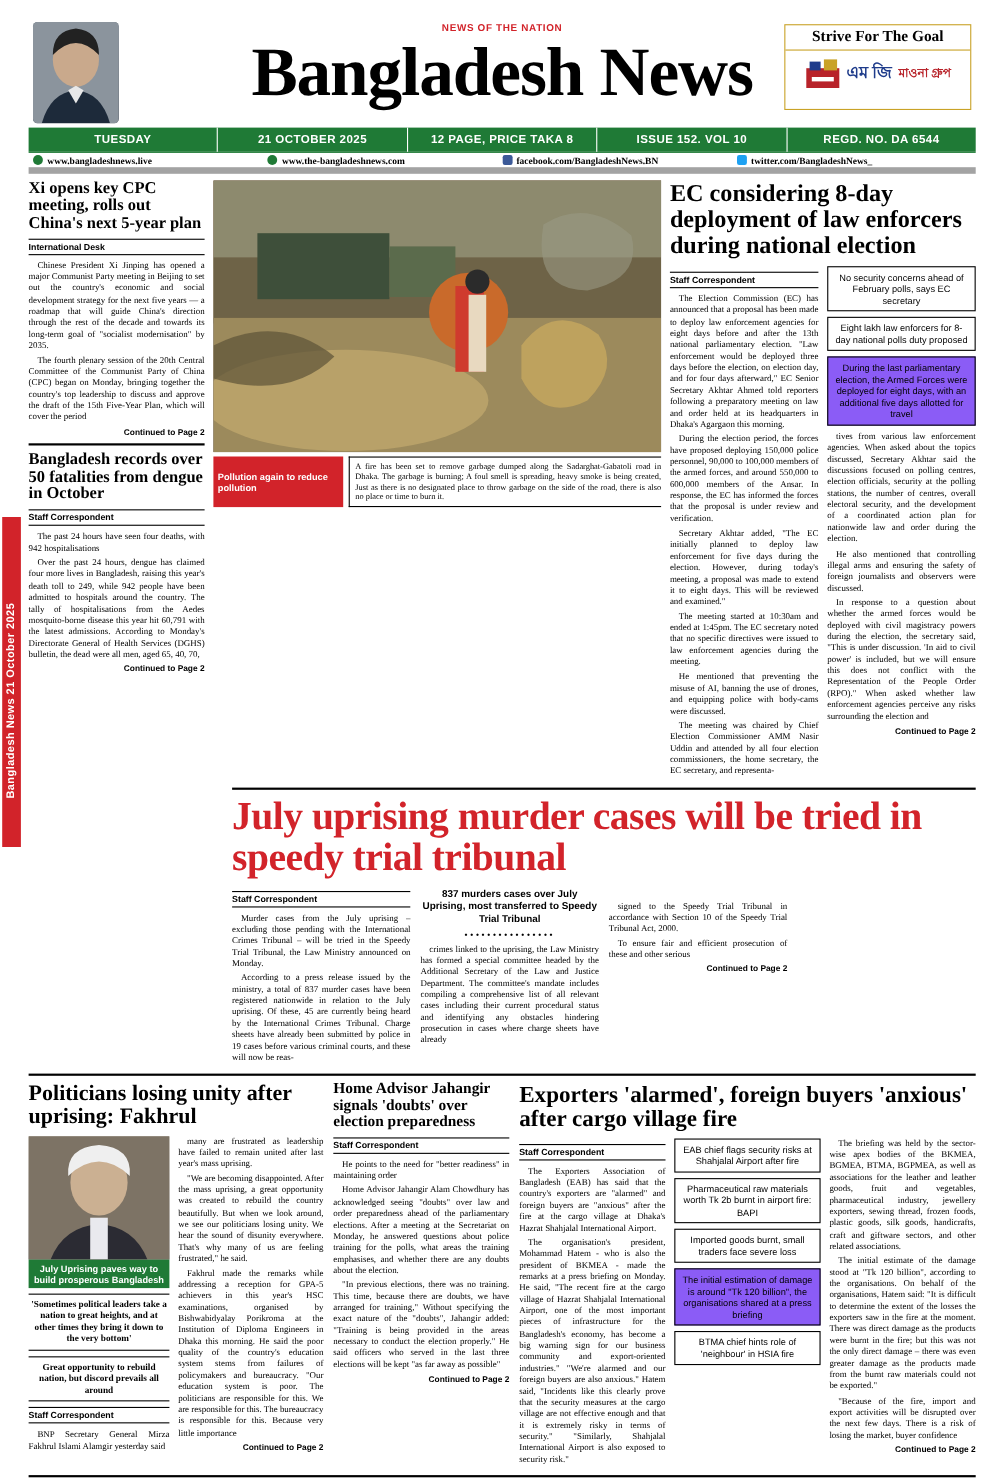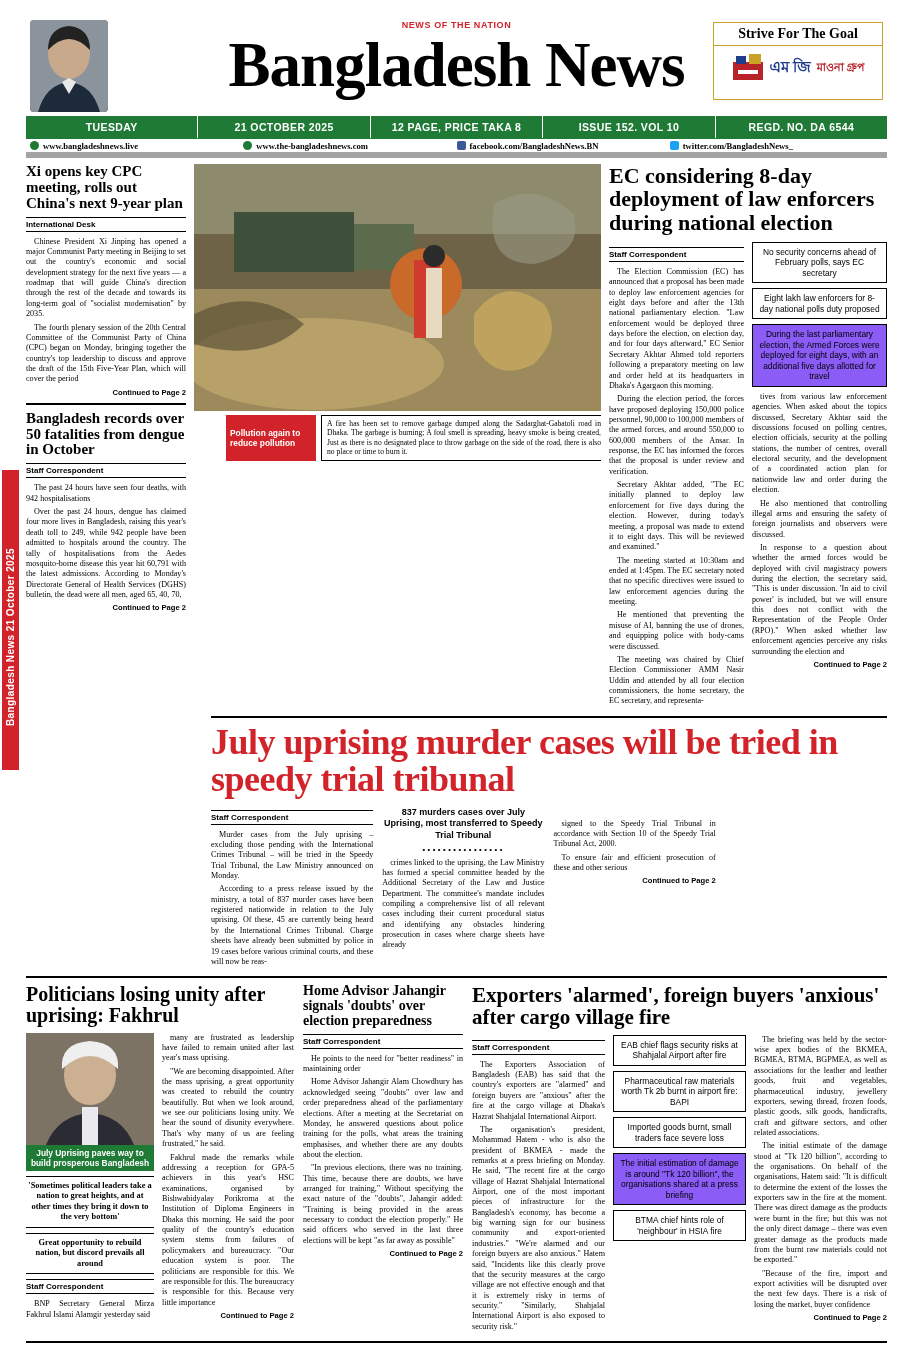--- a/index.html
+++ b/index.html
@@ -261,21 +261,21 @@
       </span>
     <span class="l">
         <i class="ic tw"></i>
         <b>twitter.com/BangladeshNews_</b>
       </span>
   </div>
 
   <div class="top">
 
     <div class="col">
-      <div class="hl" style="font-size:15px;">Xi opens key CPC meeting, rolls out China's next 9-year plan</div>
+      <div class="hl" style="font-size:15px;">Xi opens key CPC meeting, rolls out China's next 5-year plan</div>
       <div class="byline">International Desk</div>
       <div class="body">
         <p>Chinese President Xi Jinping has opened a major Communist Party meeting in Beijing to set out the country's economic and social development strategy for the next five years — a roadmap that will guide China's direction through the rest of the decade and towards its long-term goal of "socialist modernisation" by 2035.</p>
         <p>The fourth plenary session of the 20th Central Committee of the Communist Party of China (CPC) began on Monday, bringing together the country's top leadership to discuss and approve the draft of the 15th Five-Year Plan, which will cover the period</p>
       </div>
       <div class="cont">Continued to Page 2</div>
       <div class="thick"></div>
       <div class="hl" style="font-size:15px;">Bangladesh records over 50 fatalities from dengue in October</div>
       <div class="byline">Staff Correspondent</div>
       <div class="body">
@@ -298,21 +298,21 @@
           <circle cx="232" cy="120" r="36" fill="#c96a2b"></circle>
           <rect x="220" y="96" width="26" height="78" fill="#cf3b2e"></rect>
           <rect x="232" y="104" width="16" height="70" fill="#e8d9c0"></rect>
           <circle cx="240" cy="92" r="11" fill="#2b2b2b"></circle>
           <path d="M280 150 q30 -40 70 -10 q20 30 -10 60 q-40 20 -60 -20z" fill="#caa95f" opacity=".75"></path>
           <path d="M0 150 q60 -30 110 10 q-40 40 -110 20z" fill="#5c5337" opacity=".7"></path>
           <path d="M300 40 q40 -25 80 10 q10 40 -40 50 q-50 0 -40 -60z" fill="#9a9a84" opacity=".6"></path>
         </svg>
       </div>
       <div style="display:flex; align-items:stretch; margin-top:4px;">
-        <div class="tagbox" style="width:90px; flex:none; display:flex; align-items:center;margin-left:32px;">Pollution again to reduce pollution</div>
+        <div class="tagbox" style="width:118px; flex:none; display:flex; align-items:center;">Pollution again to reduce pollution</div>
         <div class="ph-cap" style="flex:1; border-left:1px solid #000; border-top:1px solid #000; padding-left:5px; margin-left:5px;">A fire has been set to remove garbage dumped along the Sadarghat-Gabatoli road in Dhaka. The garbage is burning; A foul smell is spreading, heavy smoke is being created, Just as there is no designated place to throw garbage on the side of the road, there is also no place or time to burn it.</div>
       </div>
     </div>
 
     <div class="col">
       <div class="hl" style="font-size:22px;">EC considering 8-day deployment of law enforcers during national election</div>
       <div style="display:grid; grid-template-columns: 1fr 1fr; gap:8px; margin-top:8px;">
         <div>
           <div class="byline">Staff Correspondent</div>
           <div class="body">

